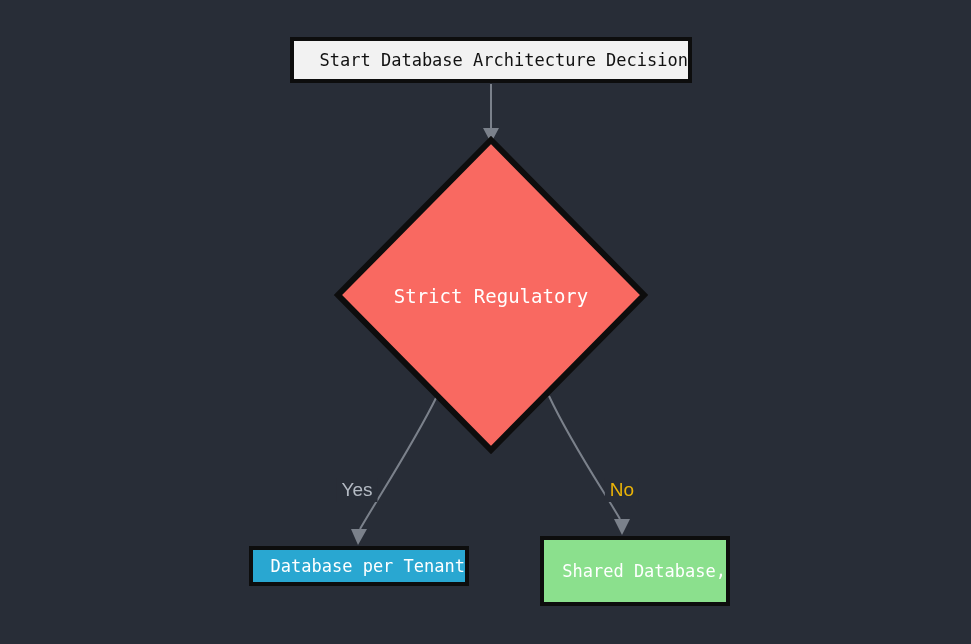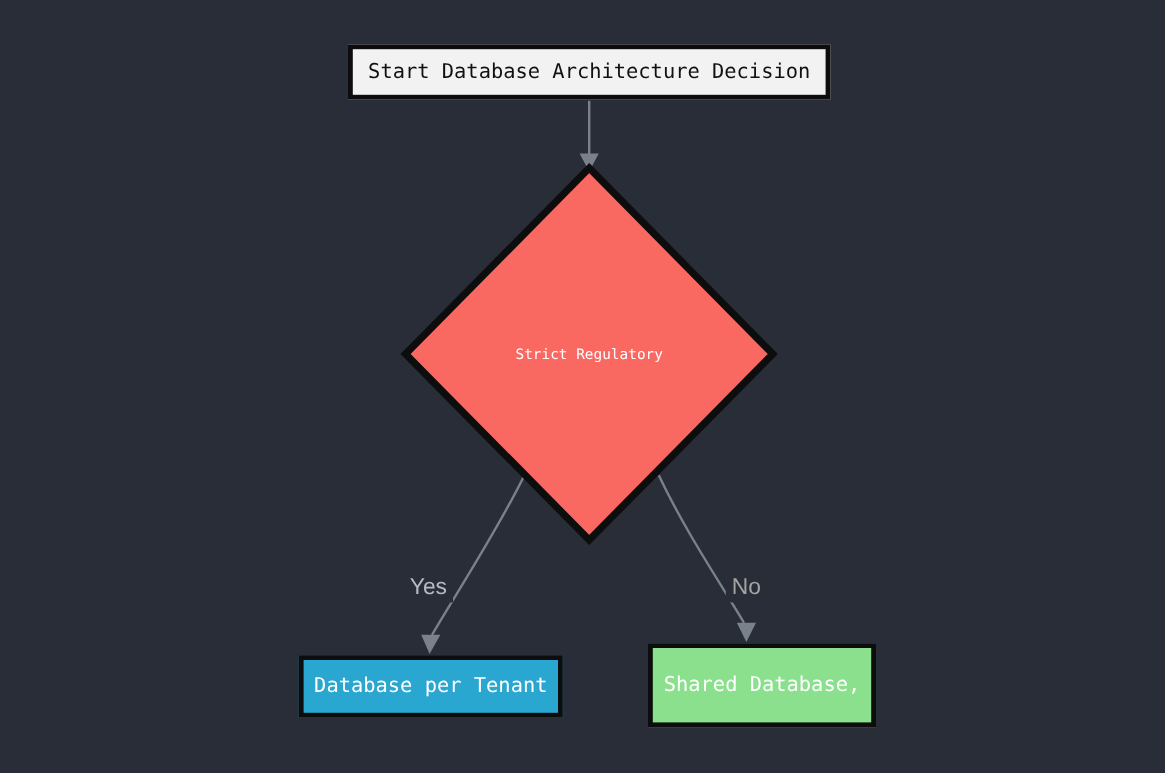--- a/index.html
+++ b/index.html
@@ -14,36 +14,36 @@
     position: absolute;
     left: 0; top: 0;
     width: 971px; height: 644px;
   }
   .node {
     position: absolute;
     box-sizing: border-box;
     border: 4px solid #0d0d0d;
     display: flex;
     flex-direction: column;
-    align-items: center;
+    align-items: flex-end;
     justify-content: center;
     text-align: center;
     font-size: 17px;
     line-height: 26px;
     white-space: nowrap;
   }
   .node-start   { left: 290px; top: 37px;  width: 402px; height: 46px; }
-  .node-tenant  { left: 249px; top: 546px; width: 220px; height: 52px; }
+  .node-tenant  { left: 249px; top: 546px; width: 220px; height: 40px; }
   .node-shared  { left: 540px; top: 536px; width: 190px; height: 70px; }
   .decision-text {
     position: absolute;
     left: 491px; top: 296px;
     transform: translate(-50%, -50%);
     text-align: center;
-    font-size: 12px;
+    font-size: 19px;
     line-height: 27px;
     white-space: nowrap;
   }
   .edge-label {
     position: absolute;
     transform: translate(-50%, -50%);
     font-family: "Liberation Sans", sans-serif;
     font-size: 19px;
     padding: 1px 5px;
     white-space: nowrap;
@@ -72,21 +72,21 @@
 
   <div class="node node-start" style="background-color: rgb(242, 242, 242); color: rgb(17, 17, 17); border-color: rgb(13, 13, 13);">
     <span>Start Database Architecture Decision</span>
   </div>
 
   <div class="decision-text" style="color: rgb(255, 255, 255);">
     <div>Strict Regulatory</div>
   </div>
 
   <div class="edge-label edge-label-yes" style="color: rgb(180, 186, 195); background-color: rgb(40, 45, 55);">Yes</div>
-  <div class="edge-label edge-label-no" style="color: #a3a3a3; background-color: rgb(40, 45, 55);">No</div>
+  <div class="edge-label edge-label-no" style="color: #eab308; background-color: rgb(40, 45, 55);">No</div>
 
   <div class="node node-tenant" style="background-color: rgb(41, 167, 209); color: rgb(255, 255, 255); border-color: rgb(13, 13, 13);">
     <span>Database per Tenant</span>
   </div>
 
   <div class="node node-shared" style="background-color: rgb(139, 224, 141); color: rgb(255, 255, 255); border-color: rgb(13, 13, 13);">
     <span>Shared Database,</span>
   </div>
 
 </div>

